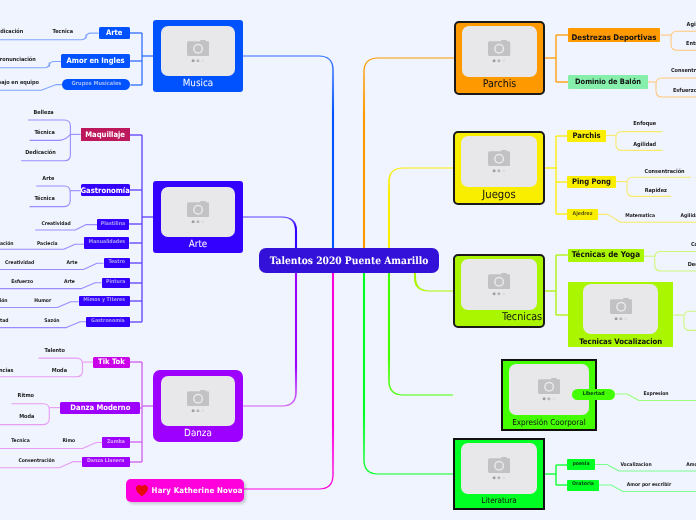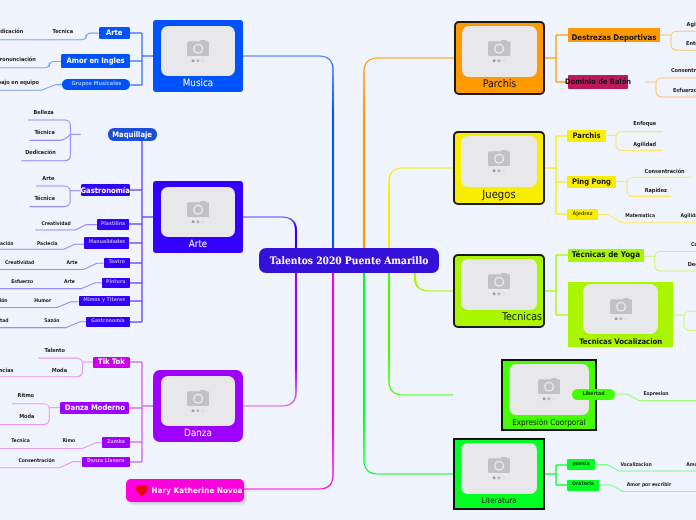--- a/index.html
+++ b/index.html
@@ -223,21 +223,21 @@
             <rect x="13.1" y="0" width="5.7" height="2.2" rx="0.7" fill="#c2c2c5"></rect>
             <circle cx="11.1" cy="8.7" r="5.05" fill="#e8e8ea"></circle>
             <circle cx="11.1" cy="8.7" r="3.5" fill="#c2c2c5"></circle>
             <circle cx="6.1" cy="20.8" r="1.5" fill="#9e9ea2"></circle>
             <circle cx="10.9" cy="20.8" r="1.5" fill="#b4b4b8"></circle>
             <circle cx="15.8" cy="20.8" r="1.5" fill="#dededf"></circle>
           </svg>
         </div>
         <div class="cap" style="bottom: 3px; color: rgb(255, 255, 255); font-size: 9.8px;">Arte</div>
       </div>
-      <div class="topic" style="left: 80.7px; top: 127.9px; width: 48.9px; height: 13.2px; background: #1d4ed8; color: rgb(255, 255, 255); border-radius: 6px; font-size: 7.6px; margin-left: 27px;">
+      <div class="topic" style="left: 80.7px; top: 127.9px; width: 48.9px; height: 13.2px; background: #be185d; color: rgb(255, 255, 255); border-radius: 0; font-size: 7.6px;">
         <span>Maquillaje</span>
       </div>
       <div class="leaf" style="left: 43.6px; top: 114.2px; font-size: 5.5px;">Belleza</div>
       <div class="leaf" style="left: 44.6px; top: 134.2px; font-size: 5.5px;">Técnica</div>
       <div class="leaf" style="left: 40.5px; top: 154.2px; font-size: 5.5px;">Dedicación</div>
       <div class="topic" style="left: 80.7px; top: 184.3px; width: 48.9px; height: 12px; background: rgb(51, 0, 255); color: rgb(255, 255, 255); border-radius: 1.5px; font-size: 7.6px;">
         <span>Gastronomía</span>
       </div>
       <div class="leaf" style="left: 48.3px; top: 180.4px; font-size: 5.5px;">Arte</div>
       <div class="leaf" style="left: 44.6px; top: 200.4px; font-size: 5.5px;">Técnica</div>
@@ -283,21 +283,21 @@
           </svg>
         </div>
         <div class="cap" style="bottom: 3px; color: rgb(255, 255, 255); font-size: 9.8px;">Danza</div>
       </div>
       <div class="topic" style="left: 93px; top: 356.5px; width: 36.8px; height: 11.2px; background: rgb(201, 0, 232); color: rgb(255, 255, 255); border-radius: 1.5px; font-size: 7.6px;">
         <span>Tik Tok</span>
       </div>
       <div class="leaf" style="left: 54.7px; top: 352px; font-size: 5.5px;">Talento</div>
       <div class="leaf" style="left: -2px; top: 371.8px; font-size: 5.5px;">Tendencias</div>
       <div class="leaf" style="left: 59.4px; top: 371.8px; font-size: 5.5px;">Moda</div>
-      <div class="topic" style="left: 60.4px; top: 401.7px; width: 69px; height: 11.9px; background: rgb(157, 0, 255); color: rgb(255, 255, 255); border-radius: 1.5px; font-size: 7.6px;">
+      <div class="topic" style="left: 60.4px; top: 401.7px; width: 80px; height: 11.9px; background: rgb(157, 0, 255); color: rgb(255, 255, 255); border-radius: 1.5px; font-size: 7.6px;">
         <span>Danza Moderno</span>
       </div>
       <div class="leaf" style="left: 25.8px; top: 397.1px; font-size: 5.5px;">Ritmo</div>
       <div class="leaf" style="left: 26.8px; top: 418.2px; font-size: 5.5px;">Moda</div>
       <div class="topic" style="left: 102.2px; top: 437px; width: 27.6px; height: 10.5px; background: rgb(157, 0, 255); color: rgb(217, 168, 247); border-radius: 1px; font-size: 5.2px;">
         <span>Zumba</span>
       </div>
       <div class="leaf" style="left: 20.5px; top: 441.1px; font-size: 5px;">Tecnica</div>
       <div class="leaf" style="left: 68.8px; top: 441.1px; font-size: 5px;">Rimo</div>
       <div class="topic" style="left: 81.5px; top: 456.8px; width: 48.3px; height: 10px; background: rgb(157, 0, 255); color: rgb(217, 168, 247); border-radius: 1px; font-size: 5.2px;">
@@ -316,21 +316,21 @@
             <circle cx="15.8" cy="20.8" r="1.5" fill="#dededf"></circle>
           </svg>
         </div>
         <div class="cap" style="bottom: 3px; color: rgb(17, 17, 17); font-size: 10.6px;">Parchis</div>
       </div>
       <div class="topic" style="left: 568px; top: 28px; width: 92px; height: 14px; background: rgb(255, 153, 0); color: rgb(17, 17, 17); border-radius: 1px; font-size: 7.8px; align-items: flex-end;">
         <span>Destrezas Deportivas</span>
       </div>
       <div class="leaf" style="left: 698px; top: 25.5px; font-size: 5.5px;">Agilidad</div>
       <div class="leaf" style="left: 697px; top: 45px; font-size: 5.5px;">Entrega</div>
-      <div class="topic" style="left: 568px; top: 75px; width: 60px; height: 14px; background: #be185d; color: rgb(17, 17, 17); border-radius: 1px; font-size: 7.4px;">
+      <div class="topic" style="left: 568px; top: 75px; width: 80px; height: 14px; background: #86efac; color: rgb(17, 17, 17); border-radius: 1px; font-size: 7.4px;">
         <span>Dominio de Balón</span>
       </div>
       <div class="leaf" style="left: 691px; top: 71.5px; font-size: 5.5px;">Consentración</div>
       <div class="leaf" style="left: 685px; top: 91.5px; font-size: 5.5px;">Esfuerzo</div>
       <div class="bigbox" style="left: 453px; top: 131px; width: 92px; height: 74px; background: rgb(250, 238, 0); border-radius: 5px; border: 2px solid rgb(26, 26, 26);">
         <div class="ph" style="left: 5.8px; top: 3.4px; right: 5.8px; height: 50.4px; border-radius: 7px;">
           <svg viewBox="0 0 22.3 22.3" width="22.3" height="22.3">
             <rect x="0" y="1.25" width="22.3" height="14.75" rx="1.6" fill="#c2c2c5"></rect>
             <rect x="13.1" y="0" width="5.7" height="2.2" rx="0.7" fill="#c2c2c5"></rect>
             <circle cx="11.1" cy="8.7" r="5.05" fill="#e8e8ea"></circle>

